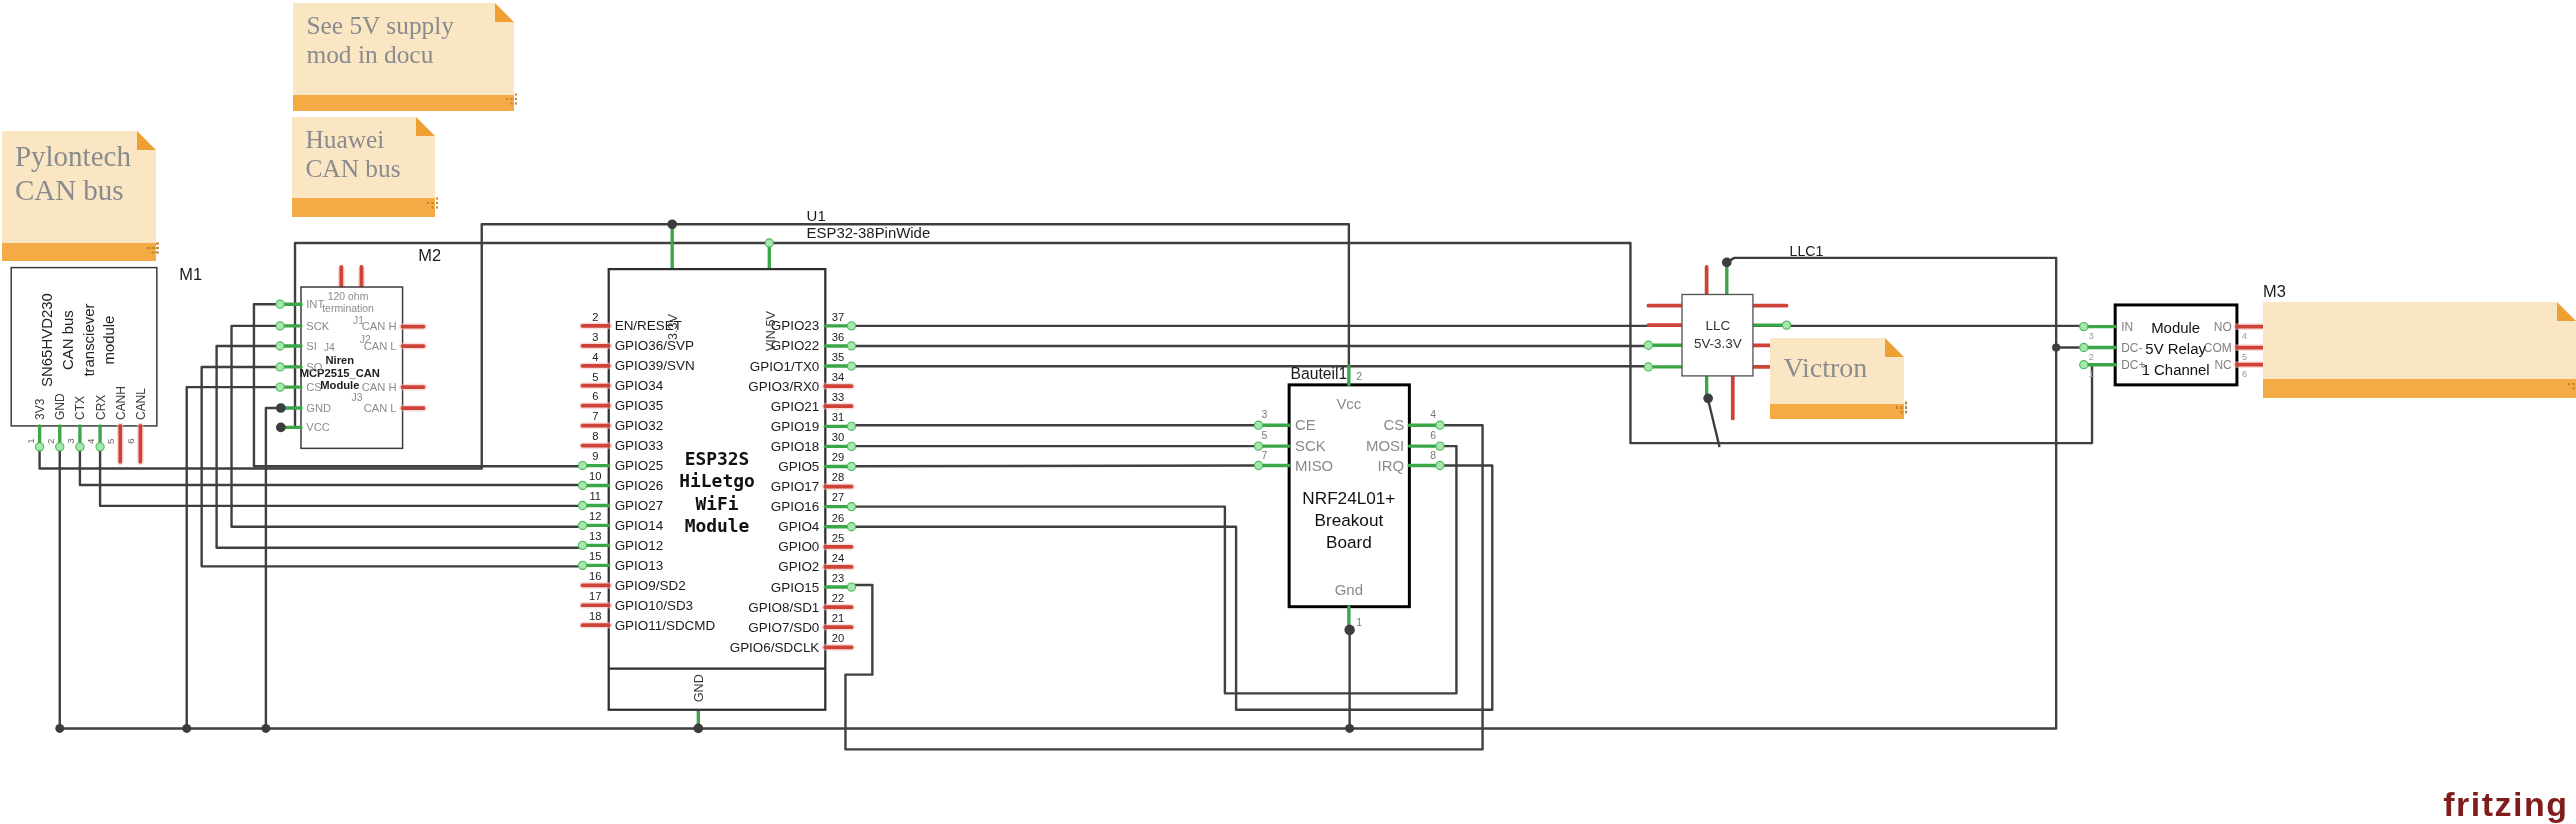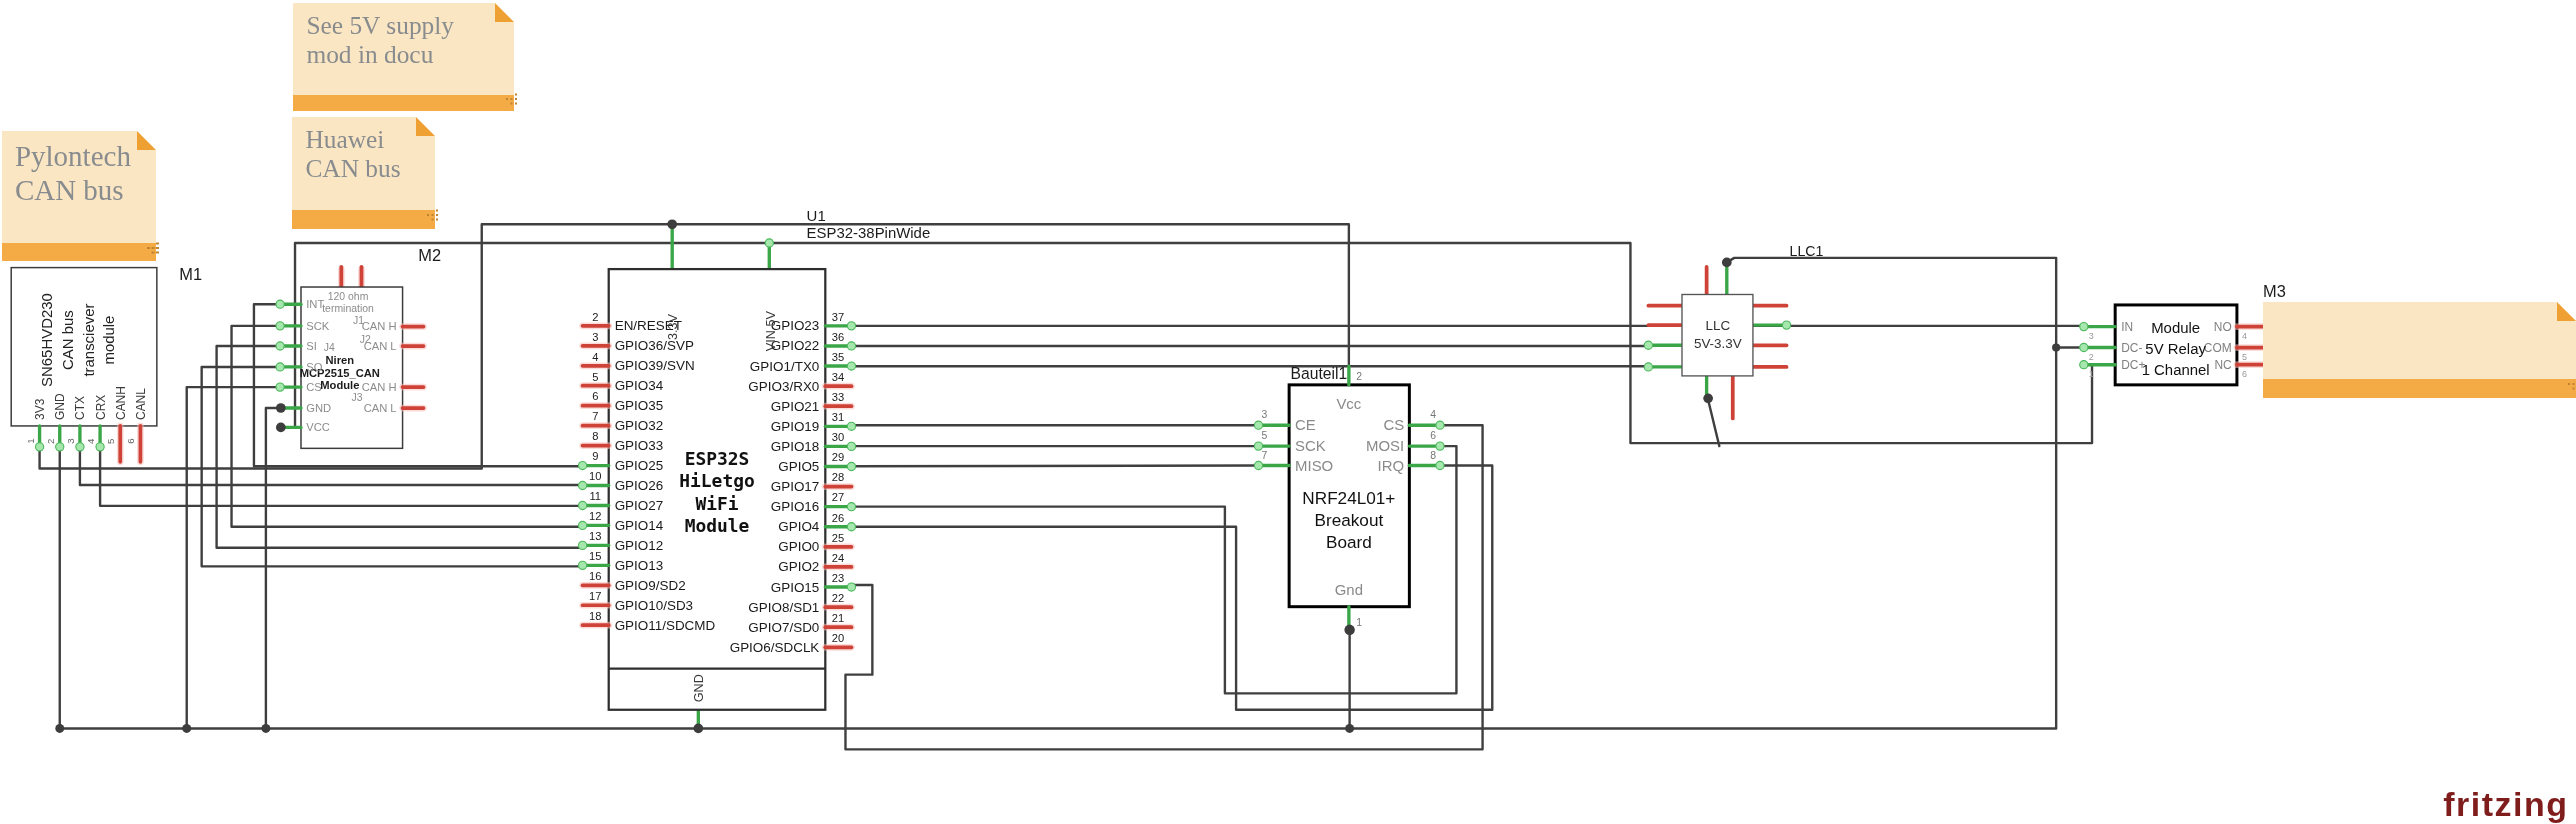--- a/index.html
+++ b/index.html
@@ -428,32 +428,37 @@
         <circle cx="2753" cy="465" r="5.5"></circle>
   </g>
 </svg>
 
   <div class="note" style="left:293px;top:3px;width:221px;height:108px;font-size:25.4px;">
     <div class="fold"></div>
     <div class="txt">See 5V supply
 mod in docu</div>
     <div class="strip" style="height:16.4px;"></div>
   </div>
-  <div class="note" style="left:292px;top:117px;width:143px;height:112px;font-size:25.4px;">
+  <div class="note" style="left:292px;top:117px;width:143px;height:100px;font-size:25.4px;">
     <div class="fold"></div>
     <div class="txt">Huawei
 CAN bus</div>
     <div class="strip" style="height:19.4px;"></div>
   </div>
   <div class="note" style="left:1.5px;top:131px;width:154px;height:130px;font-size:29px;">
     <div class="fold"></div>
     <div class="txt">Pylontech
 CAN bus</div>
     <div class="strip" style="height:18px;"></div>
   </div>
+  <div class="note" style="left:1770px;top:338px;width:134px;height:81px;font-size:28px;">
+    <div class="fold"></div>
+    <div class="txt" style="top:13.4px;">Victron</div>
+    <div class="strip" style="height:15px;"></div>
+  </div>
   <div class="note" style="left:2263px;top:302px;width:313px;height:96px;font-size:30px;">
     <div class="fold"></div>
     <div class="strip" style="height:19.4px;"></div>
   </div>
 
   <div id="watermark">fritzing</div>
 </div>
 
 
 </body></html>

